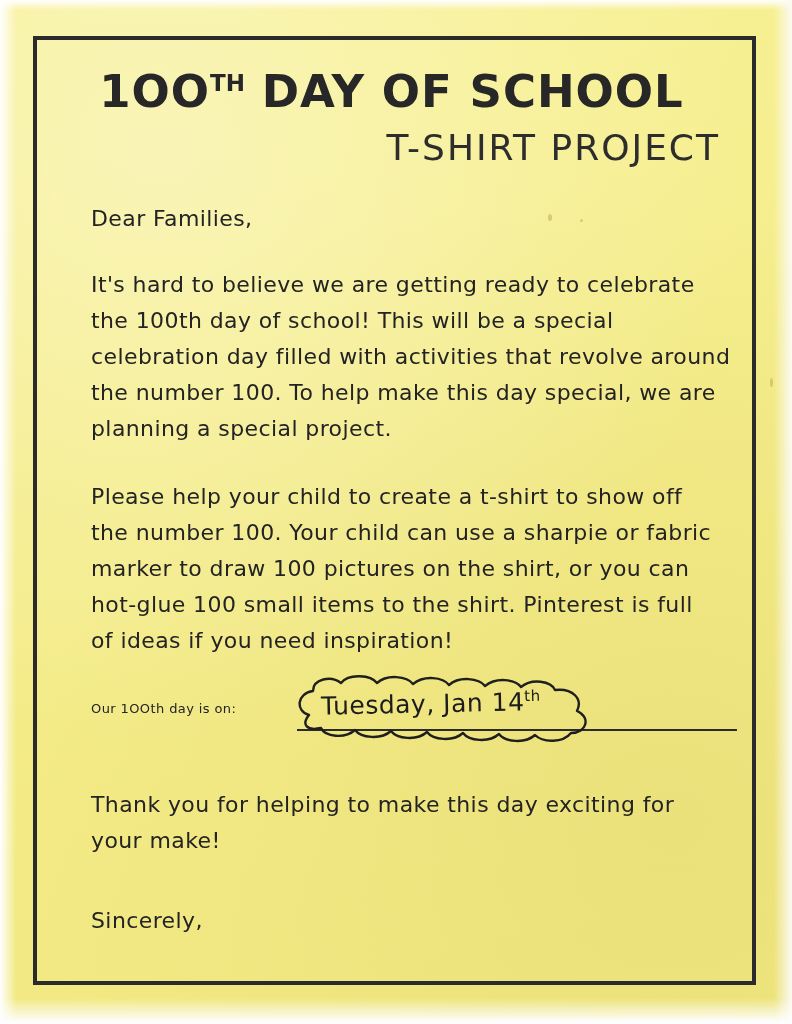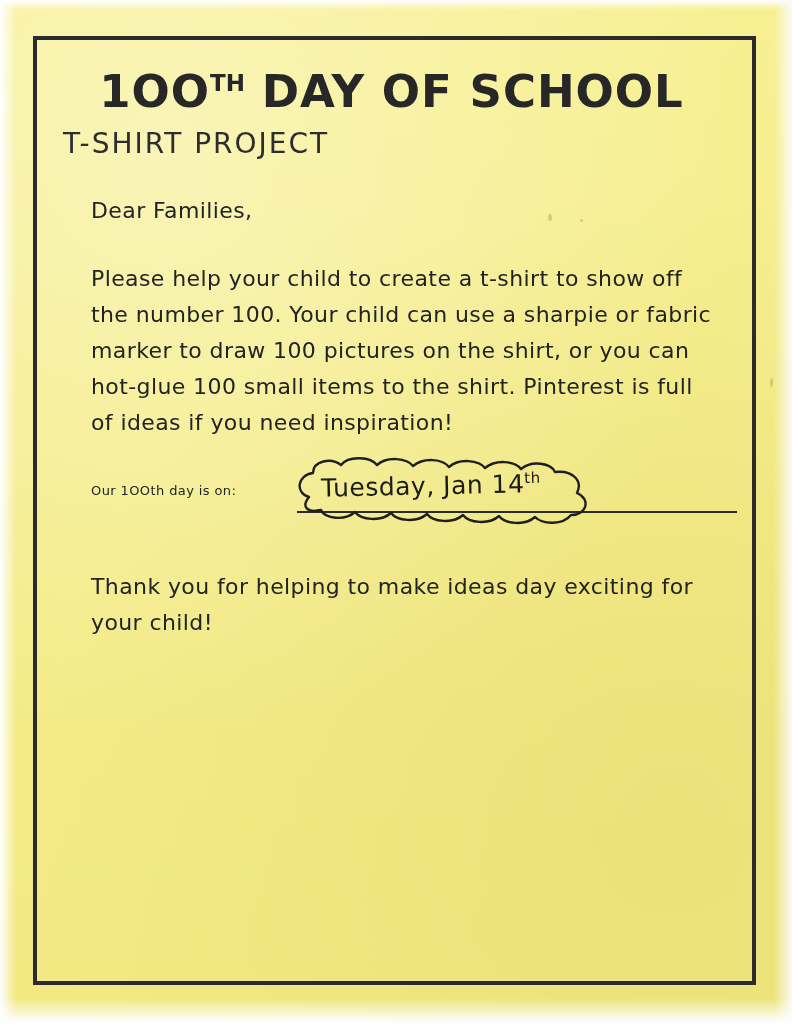--- a/index.html
+++ b/index.html
@@ -79,24 +79,24 @@
     white-space: nowrap;
   }
   .title-main .sup {
     font-size: 23px;
     vertical-align: super;
     letter-spacing: 0;
   }
   .title-sub {
     font-family: "DejaVu Sans", sans-serif;
     font-weight: normal;
-    font-size: 28px;
+    font-size: 36px;
     letter-spacing: 2px;
     color: #2d2d2d;
-    text-align: left;
+    text-align: right;
     margin: 14px 0 0 0;
     line-height: 1.05;
   }
 
   .body-text {
     font-family: "DejaVu Sans", sans-serif;
     font-size: 22px;
     line-height: 36px;
     color: #232323;
     letter-spacing: 0.4px;
@@ -167,36 +167,38 @@
   <div id="letter-border"></div>
 
   <div id="letter-body">
 
     <h1 class="title-main"><span>1OO</span><span class="sup">TH</span><span> DAY OF SCHOOL</span></h1>
 
     <h2 class="title-sub">T-SHIRT PROJECT</h2>
 
     <div class="body-text salutation">Dear Families,</div>
 
+    <div class="body-text para">It's hard to believe we are getting ready to celebrate the 100th day of school! This will be a special celebration day filled with activities that revolve around the number 100. To help make this day special, we are planning a special project.</div>
 
     <div class="body-text para-2">Please help your child to create a t-shirt to show off the number 100. Your child can use a sharpie or fabric marker to draw 100 pictures on the shirt, or you can hot-glue 100 small items to the shirt. Pinterest is full of ideas if you need inspiration!</div>
 
     <div class="date-row">
       <span class="date-label">Our 1OOth day is on:</span>
       <span class="date-rule"></span>
 
       <svg id="date-cloud" viewBox="0 0 322 72">
         <path d="M18,42 C4,38 6,20 22,18 C22,6 40,2 50,10 C58,0 80,2 86,10 C96,1 116,3 122,11 C133,2 152,4 158,12 C168,3 188,5 194,13 C205,4 224,6 230,14 C241,5 260,8 264,17 C282,15 292,26 286,38 C300,44 296,60 280,60 C272,70 252,70 244,62 C234,71 214,69 208,61 C198,70 178,68 172,60 C162,69 142,67 136,59 C126,68 106,66 100,58 C90,67 70,65 64,57 C54,66 34,64 30,55 C16,58 10,52 18,42 Z" fill="none" stroke="#1f1f1f" stroke-width="2.4" stroke-linejoin="round"></path>
       </svg>
 
       <span class="date-answer"><span>Tuesday, Jan 14</span><span class="sup-hand">th</span></span>
     </div>
 
-    <div class="body-text thanks">Thank you for helping to make ideas day exciting for your child!</div>
-
+    <div class="body-text thanks">Thank you for helping to make this day exciting for your make!</div>
+
+    <div class="body-text sincerely">Sincerely,</div>
 
   </div>
 
   <div id="scan-edge-top"></div>
   <div id="scan-edge-left"></div>
   <div id="scan-edge-right"></div>
   <div id="scan-edge-bottom"></div>
 </div>
 
 </body></html>

